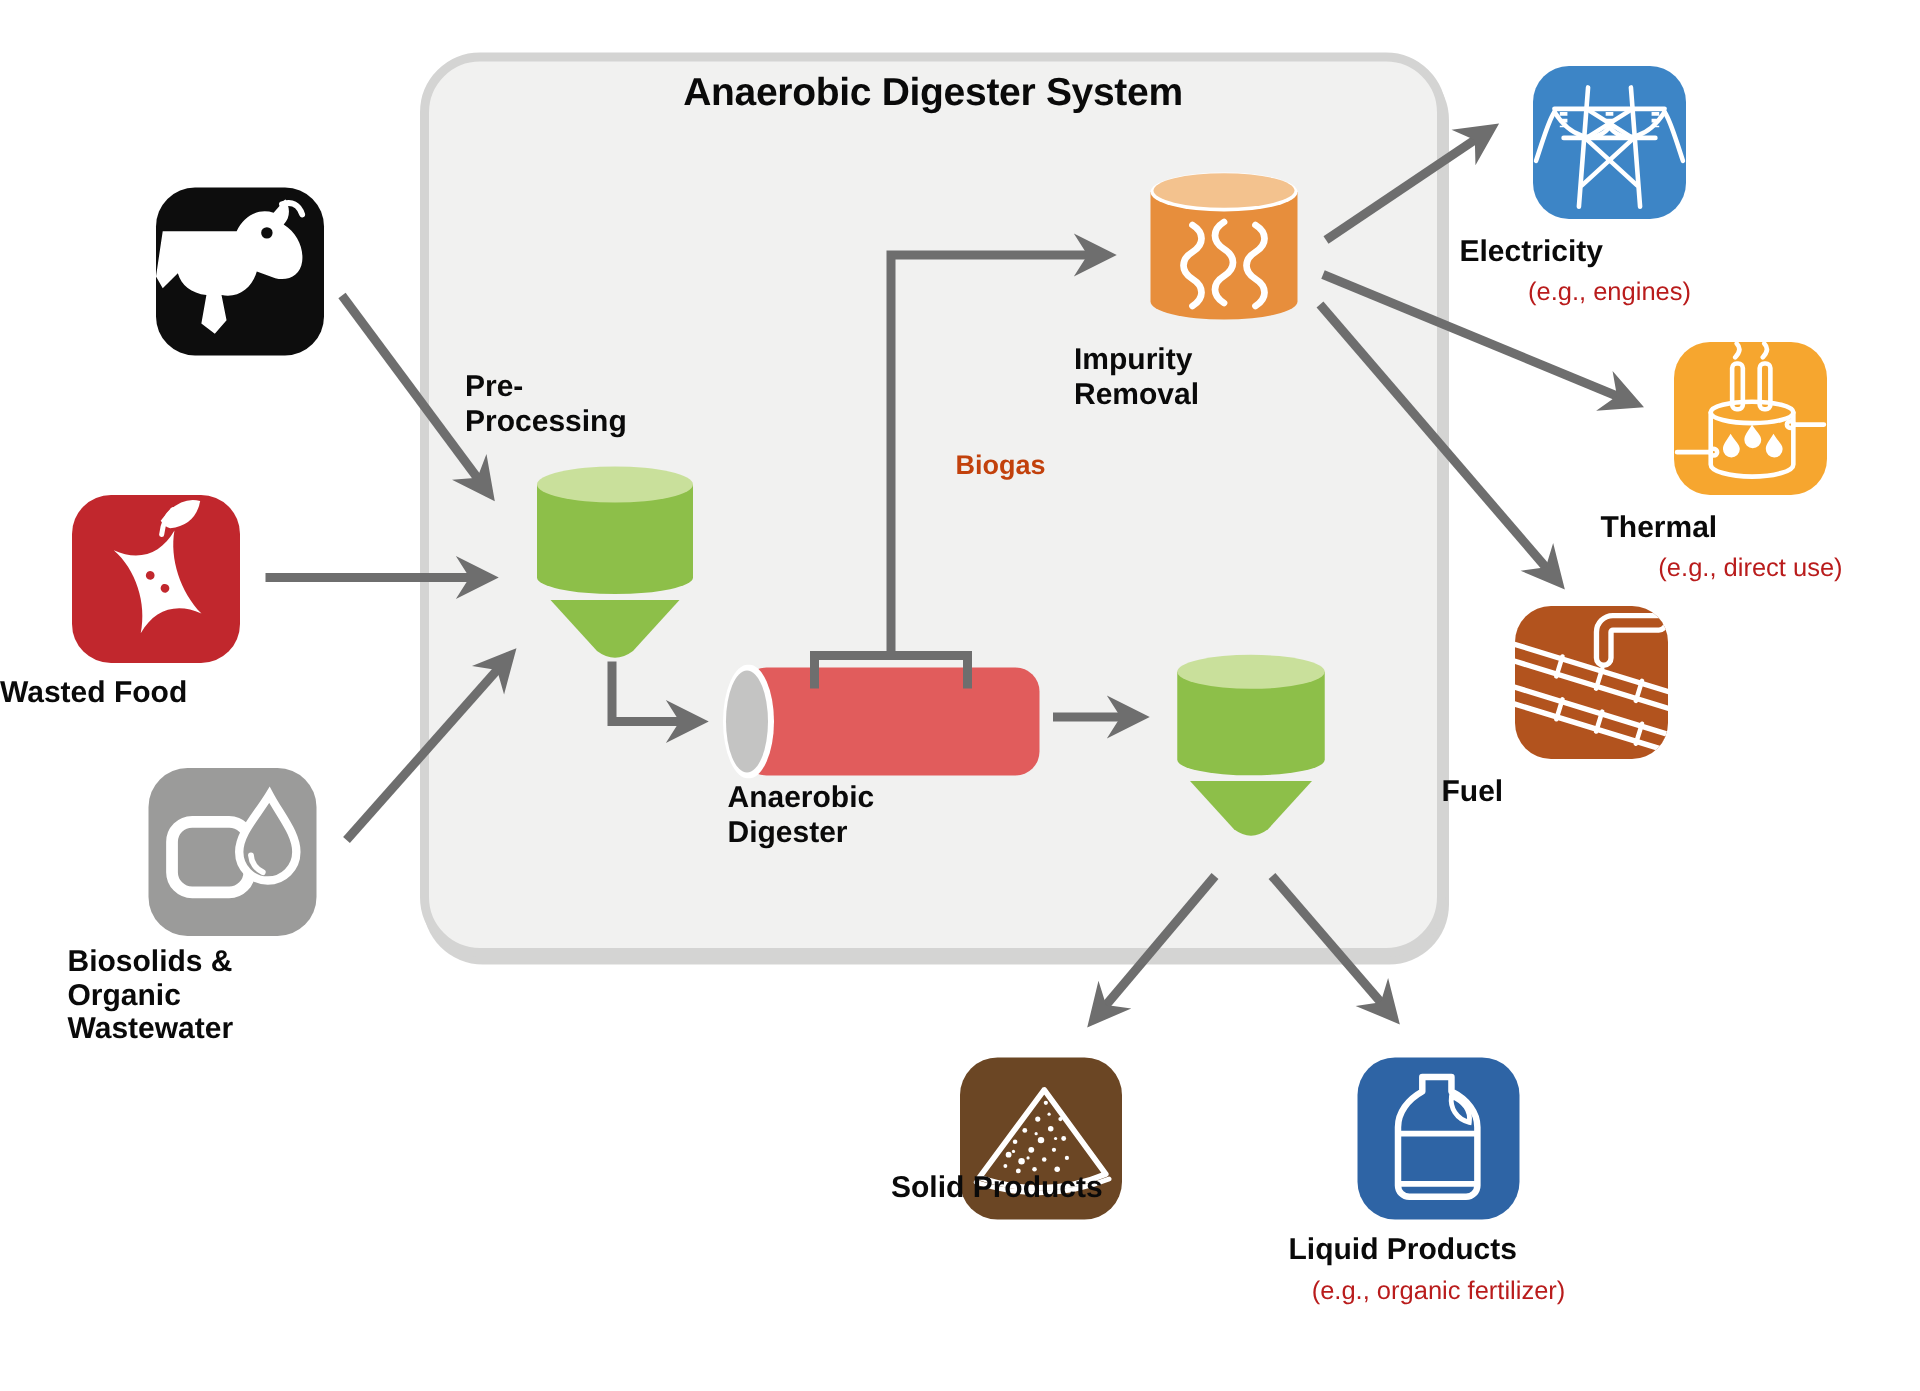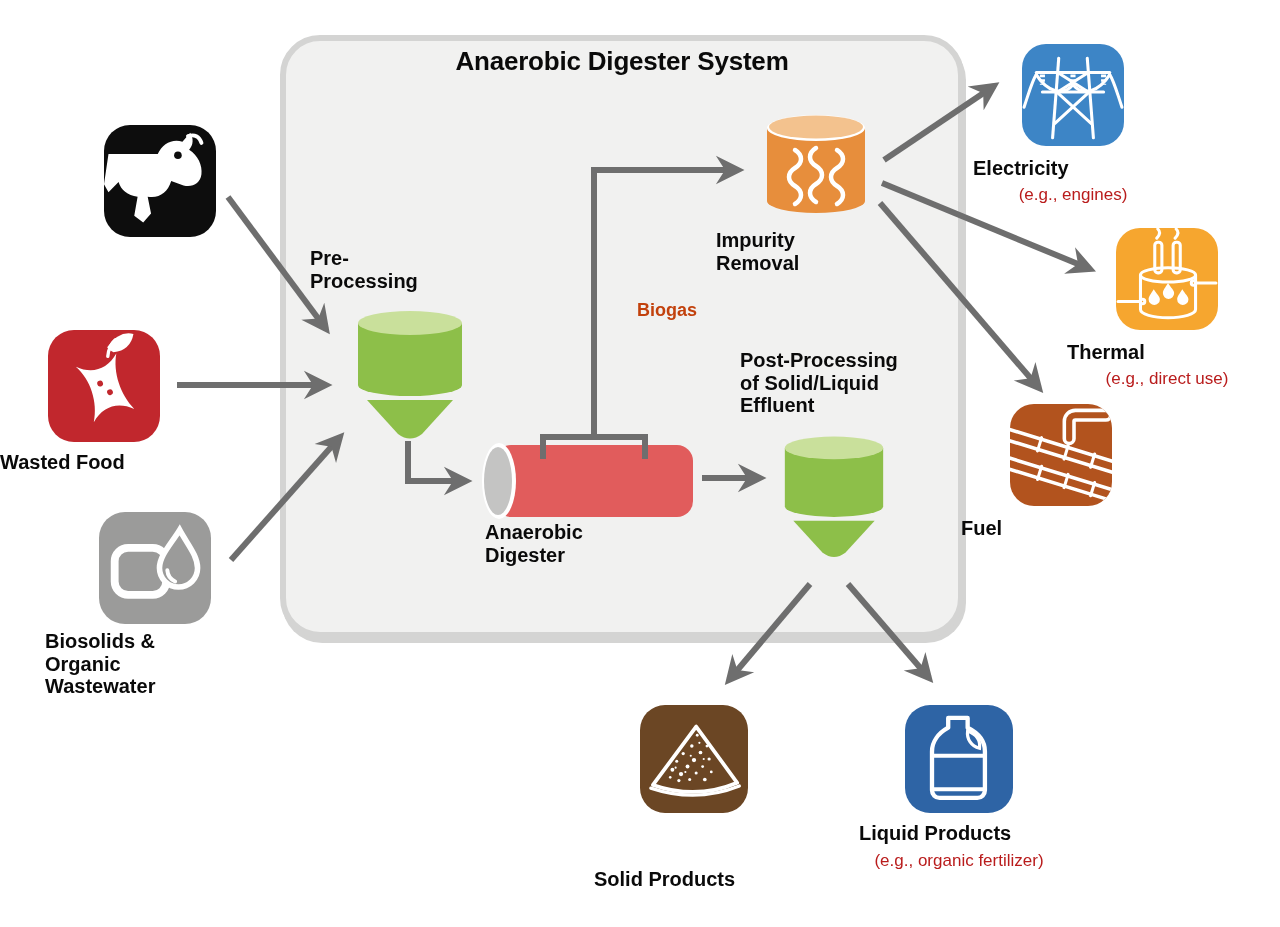--- a/index.html
+++ b/index.html
@@ -91,23 +91,20 @@
       <g stroke="#ffffff" stroke-width="4.5" fill="none" stroke-linecap="round">
         <path d="M30,37 c8,5 8,13 0,18 c-8,5 -8,13 0,18 c8,5 8,13 0,18"></path>
         <path d="M51,35 c-8,5 -8,13 0,18 c8,5 8,13 0,18 c-8,5 -8,13 0,18"></path>
         <path d="M72,37 c8,5 8,13 0,18 c-8,5 -8,13 0,18 c8,5 8,13 0,18"></path>
       </g>
     </svg>
   </div>
   <div class="lbl" style="left:716px;top:229px;width:200px;">Impurity
 Removal</div>
 
-  <div class="lbl" style="left:740px;top:349px;width:200px;">Post-Processing
-of Solid/Liquid
-Effluent</div>
   <div class="shape" style="left:782px;top:434px;">
     <svg width="104" height="128" viewBox="0 0 110 134">
       <path d="M3,14 v62 a52,11 0 0 0 104,0 V14 Z" fill="#8dbf49"></path>
       <ellipse cx="55" cy="14" rx="52" ry="12" fill="#c9e09b"></ellipse>
       <path d="M12,91 H98 L67,125 Q55,134 43,125 Z" fill="#8dbf49"></path>
     </svg>
   </div>
 
   <div class="tile" style="left: 1022px; top: 44px; width: 102px; height: 102px; border-radius: 24px; background-color: rgb(61, 133, 198);">
     <svg viewBox="0 0 100 100">
@@ -197,21 +194,21 @@
           <circle cx="66" cy="62" r="1.3"></circle>
         <circle cx="44" cy="31" r="1.2"></circle>
           <circle cx="33" cy="58" r="1"></circle>
           <circle cx="47" cy="47" r="1"></circle>
         <circle cx="55" cy="35" r="1"></circle>
           <circle cx="42" cy="62" r="1"></circle>
           <circle cx="59" cy="50" r="1"></circle>
       </g>
     </svg>
   </div>
-  <div class="lbl" style="left:594px;top:868px;width:200px;">Solid Products</div>
+  <div class="lbl" style="left:594px;top:781px;width:200px;">Solid Products</div>
 
   <div class="tile" style="left: 905px; top: 705px; width: 108px; height: 108px; border-radius: 25px; background-color: rgb(46, 100, 165);">
     <svg viewBox="0 0 100 100">
       <path d="M40,12 h18 v9 c10,5 16,13 16,22 v36 a7,7 0 0 1 -7,7 H32 a7,7 0 0 1 -7,-7 V43 c0,-9 6,-17 15,-22 z" fill="none" stroke="#ffffff" stroke-width="4" stroke-linejoin="round"></path>
       <path d="M25,47 h49 M25,78 h49" stroke="#ffffff" stroke-width="3.5"></path>
       <path d="M58,24 c8,3 12,9 11,16 c-8,-2 -12,-9 -11,-16 z" fill="none" stroke="#ffffff" stroke-width="3"></path>
     </svg>
   </div>
   <div class="lbl" style="left:859px;top:822px;width:200px;">Liquid Products</div>
   <div class="sub" style="left:834px;top:851px;width:250px;">(e.g., organic fertilizer)</div>

